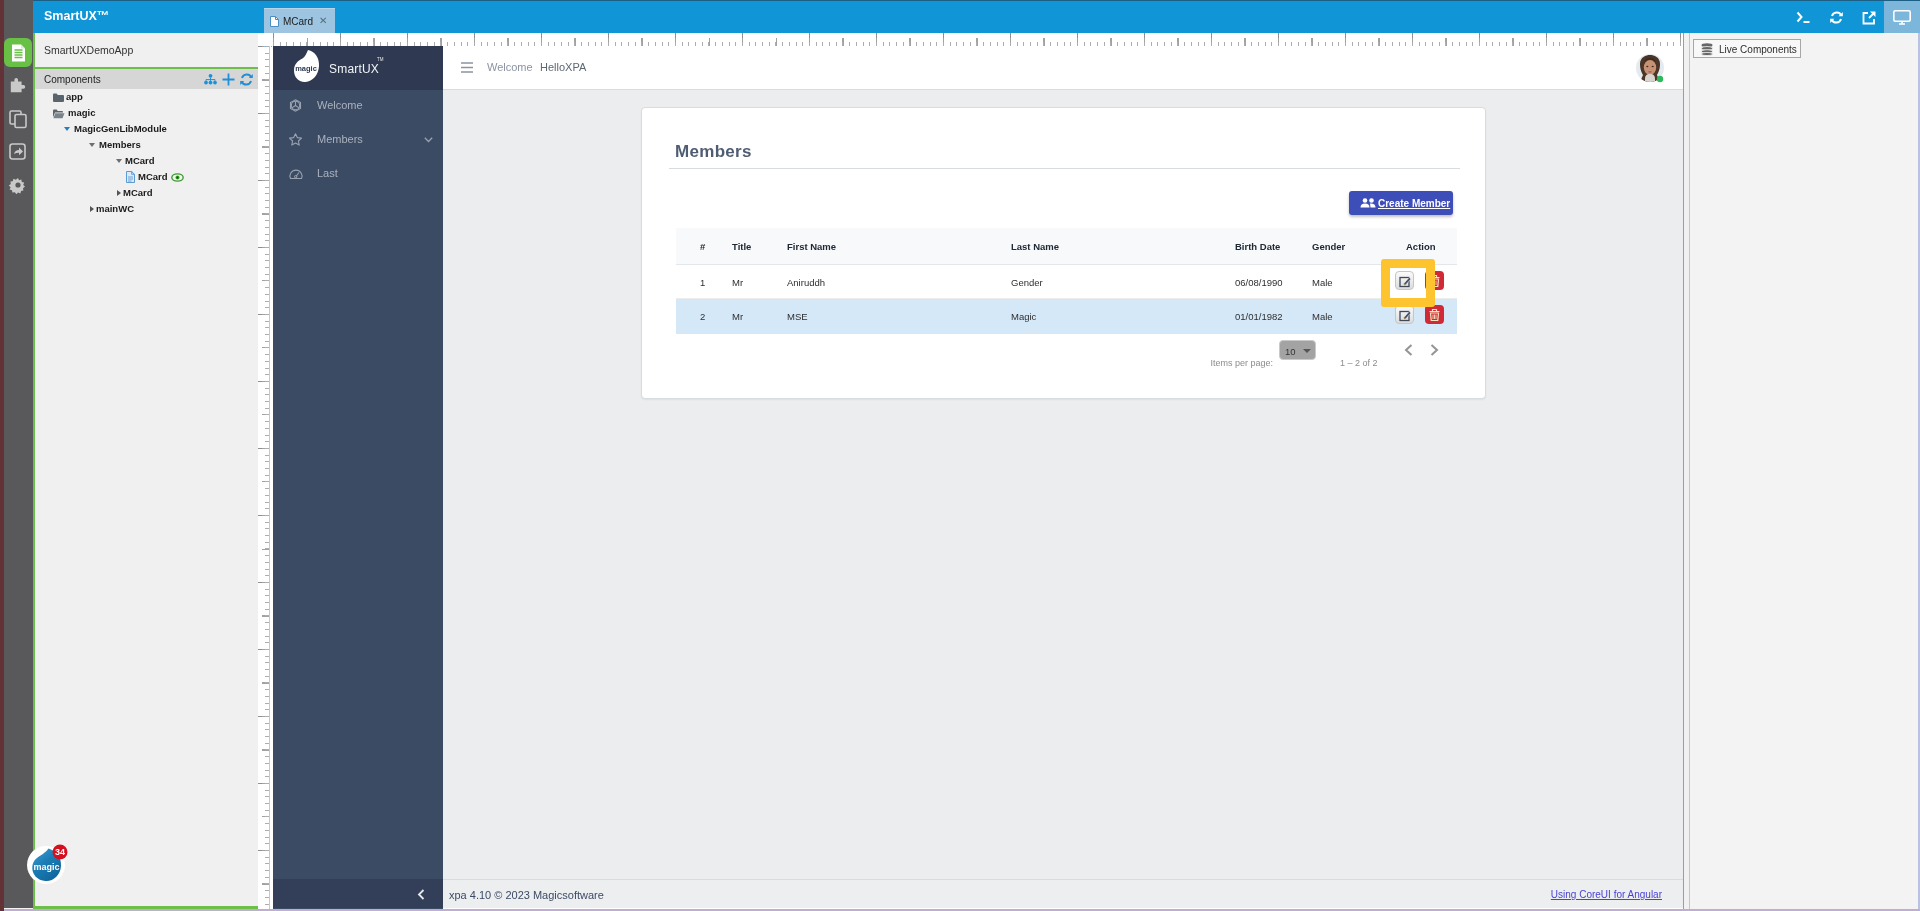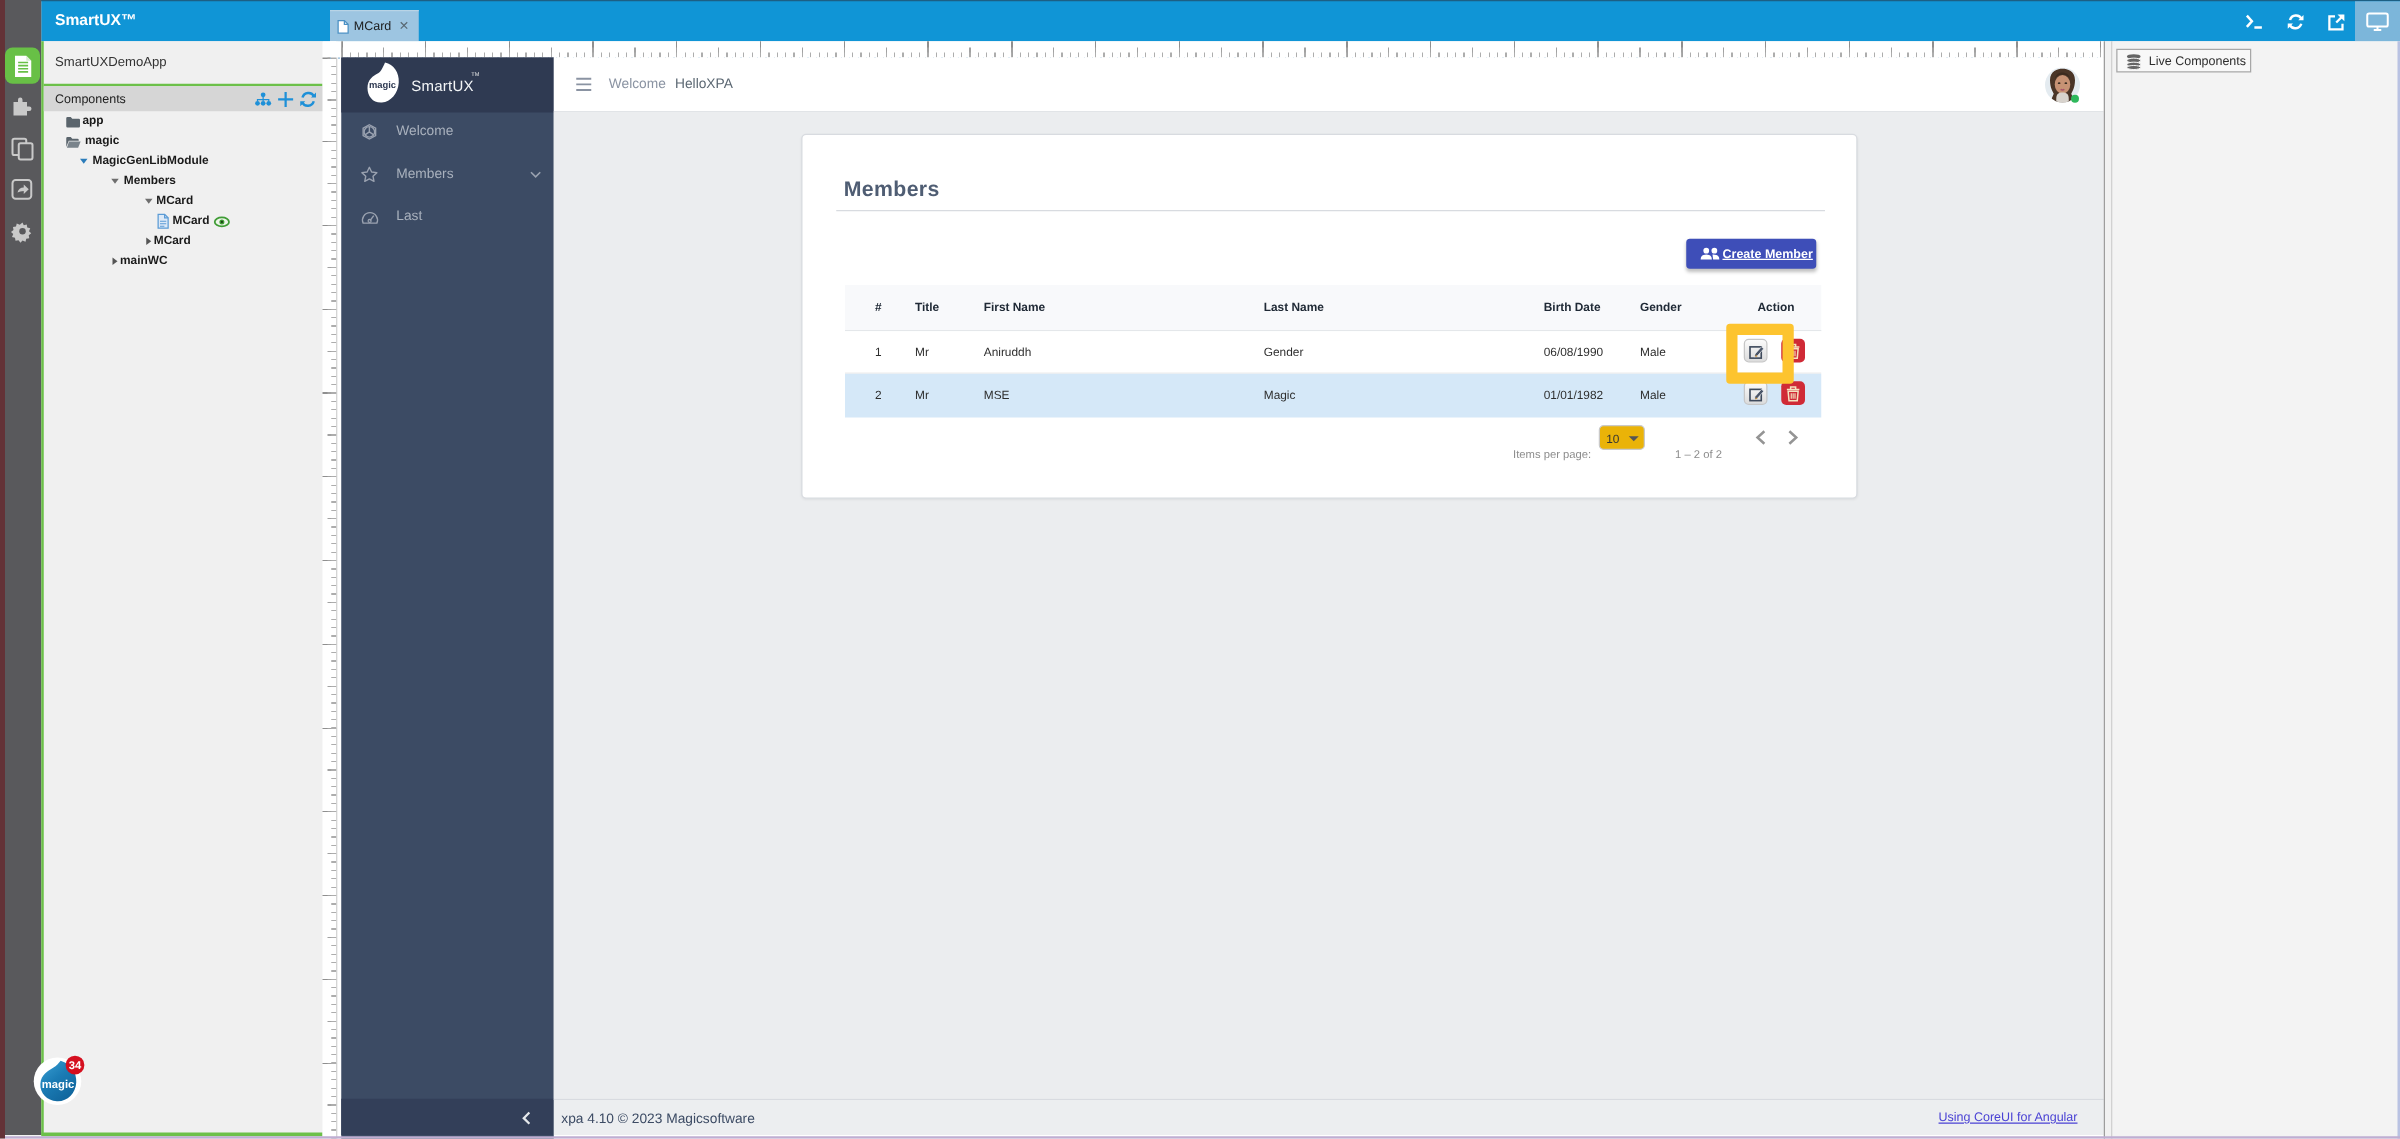--- a/index.html
+++ b/index.html
@@ -86,21 +86,21 @@
   .thead .tc { font-size:9.5px; font-weight:bold; color:#202a36; top:13px; }
   .row1 .tc, .row2 .tc { font-size:9.5px; color:#2e2e2e; top:12px; }
   .c0 { left:24px; } .c1 { left:56px; } .c2 { left:111px; } .c3 { left:335px; } .c4 { left:559px; } .c5 { left:636px; } .c6 { left:730px; }
 
   .btn-edit { position:absolute; width:19px; height:19px; border-radius:4px; background:linear-gradient(#fbfbfb,#dcdcdc); border:1px solid #c6c6c6; }
   .btn-del { position:absolute; width:19px; height:19px; border-radius:4px; background:#d02a36; }
   #hl { left:1381px; top:259px; width:54px; height:48px; border:9px solid #fdc42f; border-radius:3px; }
 
   
   .pgt { position:absolute; font-size:9px; color:#8c8c8c;margin-top:14px; }
-  #pgsel { left:1279px; top:340px; width:37px; height:20px; border:1px solid #c9c9c9; border-radius:4px; background:#eab308; }
+  #pgsel { left:1279px; top:340px; width:37px; height:20px; border:1px solid #c9c9c9; border-radius:4px; background:#a3a3a3; }
   #pgsel .v { position:absolute; left:5px; top:5px; font-size:9.5px; color:#333; }
   #pgsel .car { position:absolute; left:23px; top:8px; width:0; height:0; border-left:4px solid transparent; border-right:4px solid transparent; border-top:4px solid #555; }
 
   
   #scrollstrip { left:1683px; top:33px; width:7px; height:878px; background:#f1f1f1; border-left:1px solid #9d9d9d; border-right:1px solid #c6c6c6; }
   #rpanel { left:1690px; top:33px; width:230px; height:878px; background:#f3f3f3; }
   #livebtn { left:1693px; top:39px; width:108px; height:19px; background:#f8f8f8; border:1px solid #a7a7a7; }
   #livebtn .t { position:absolute; left:25px; top:4px; font-size:10px; color:#2d2d2d; white-space:nowrap; }
   #redge { left:1918px; top:33px; width:2px; height:878px; background:#b9c2e2; }
   #bline { left:4px; top:909px; width:1916px; height:2px; background:#bfaed2; }

